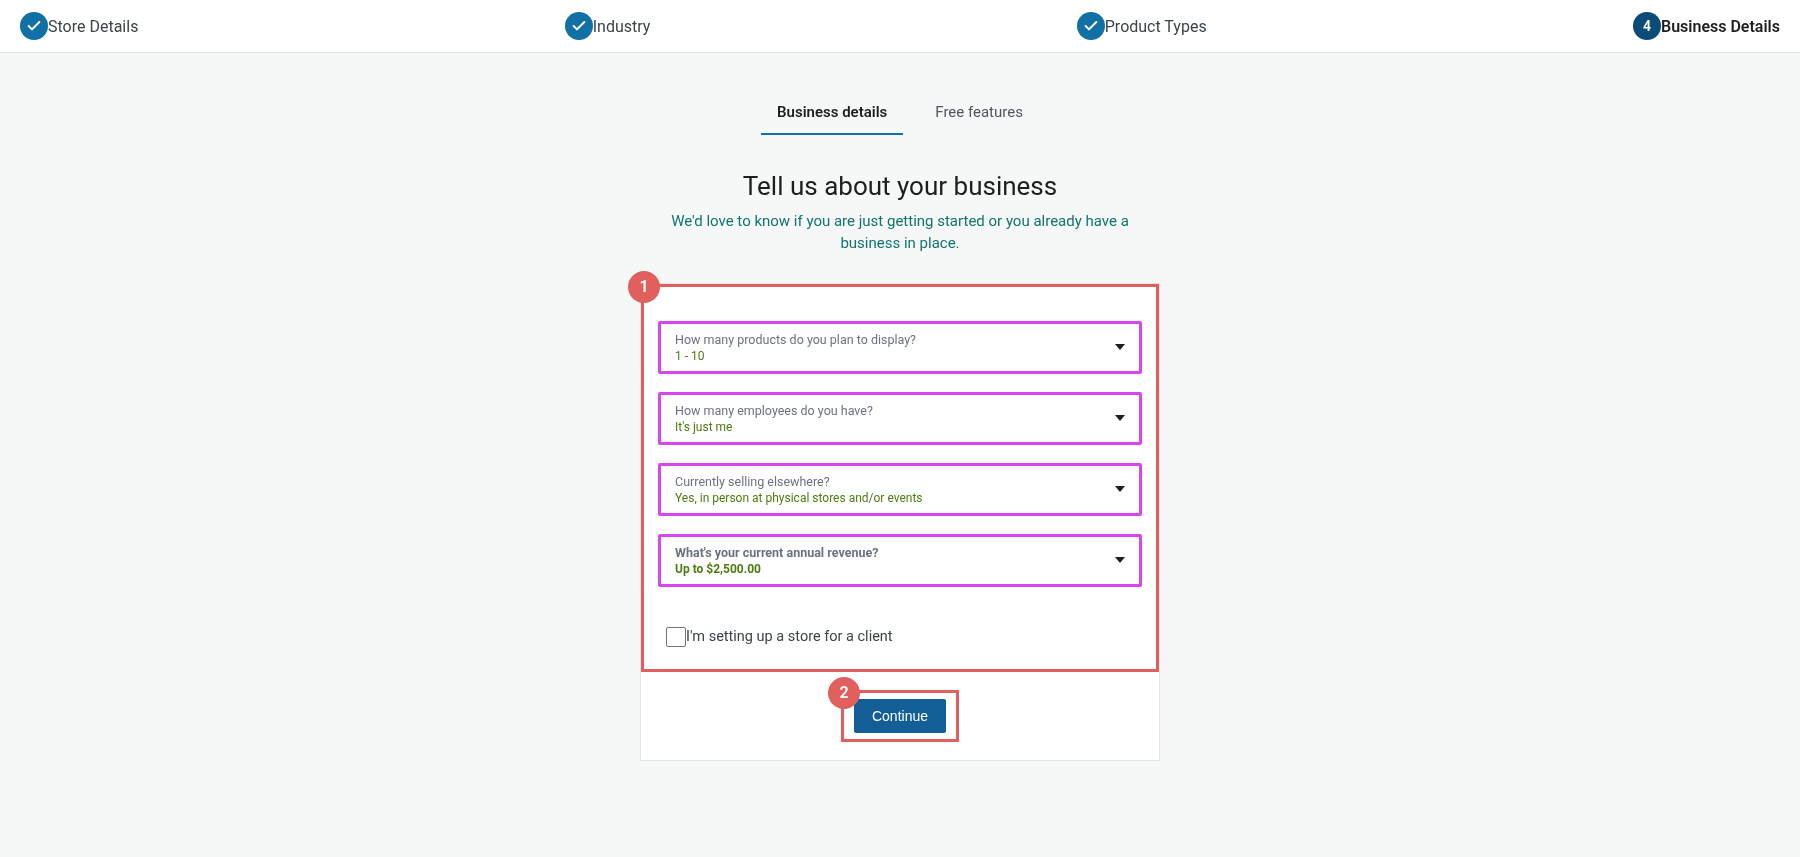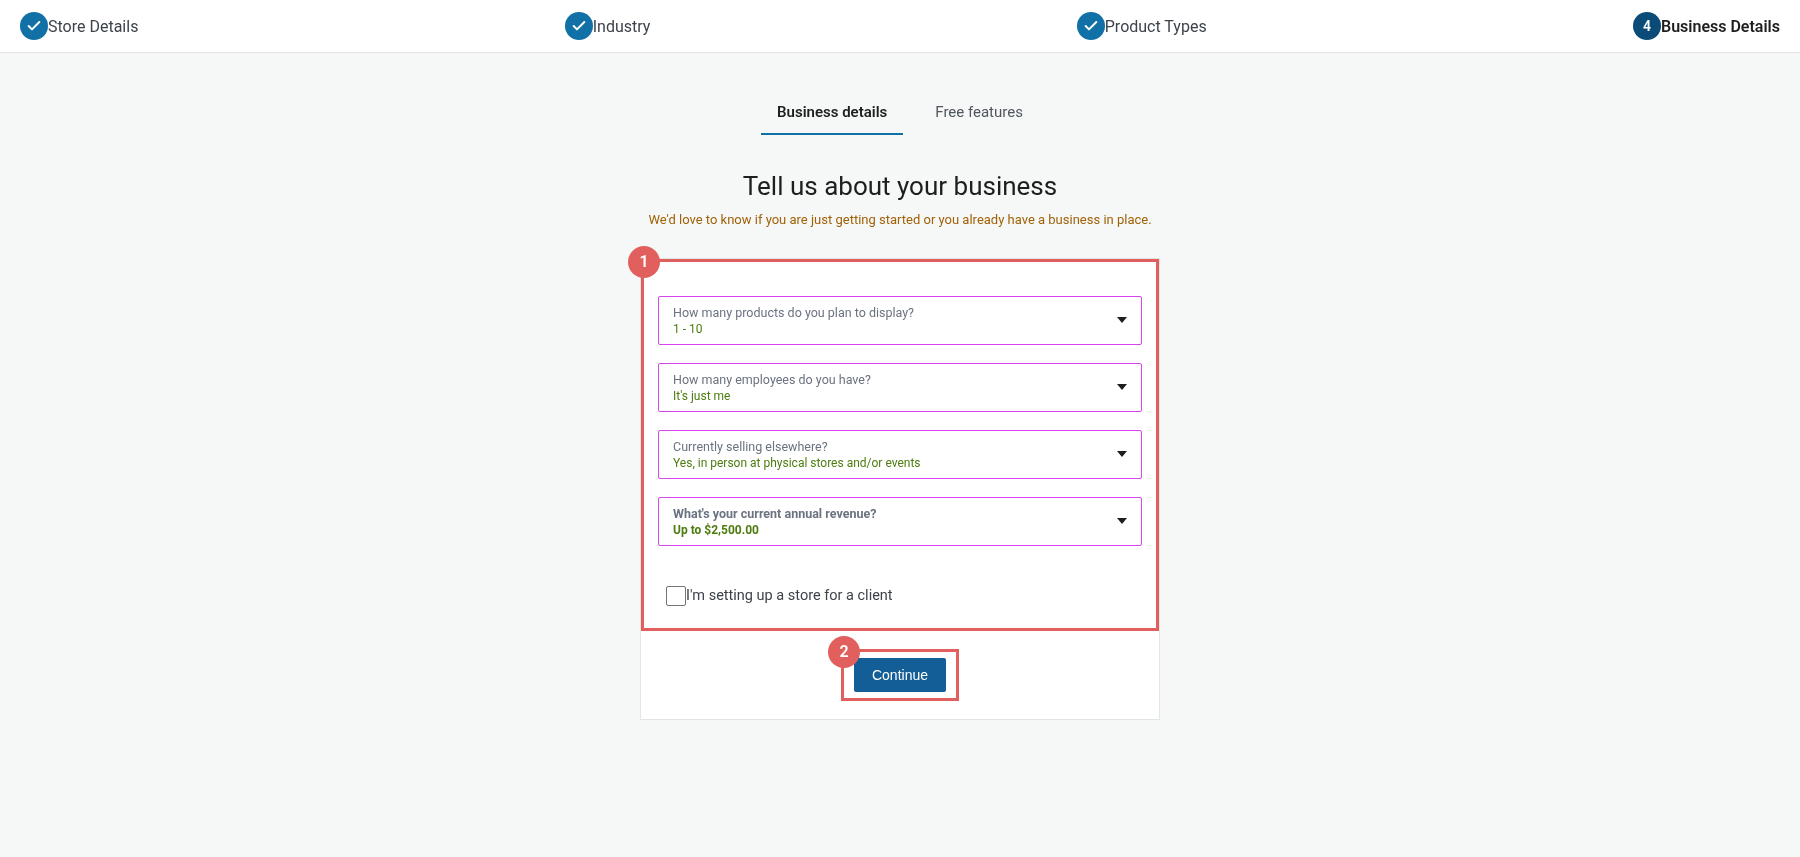--- a/index.html
+++ b/index.html
@@ -80,42 +80,42 @@
       margin-top: 36px;
     }
     .headline h1 {
       font-size: 26px;
       font-weight: 400;
       color: #1e1e1e;
     }
     .headline p {
       margin: 10px auto 15px;
       max-width: 520px;
-      font-size: 13px;
-      color: #a16207;
+      font-size: 15px;
+      color: #0f766e;
       line-height: 1.45;
     }
 
     
     .card-wrap {
       position: relative;
       width: 520px;
       margin: 28px auto 0;
     }
     .card {
       background: #fff;
       border: 1px solid #e2e4e7;
     }
     .card-body {
       padding: 34px 14px 18px;
       position: relative;
       border: 3px solid #e1605e;
     }
     .select-field {
-      border: 1px solid #d946ef;
+      border: 3px solid #d946ef;
       border-radius: 2px;
       padding: 8px 36px 8px 14px;
       margin-bottom: 18px;
       position: relative;
       cursor: pointer;
       background: #fff;
     }
     .select-field:last-of-type { margin-bottom: 26px; }
     .select-label {
       font-size: 12.5px;

